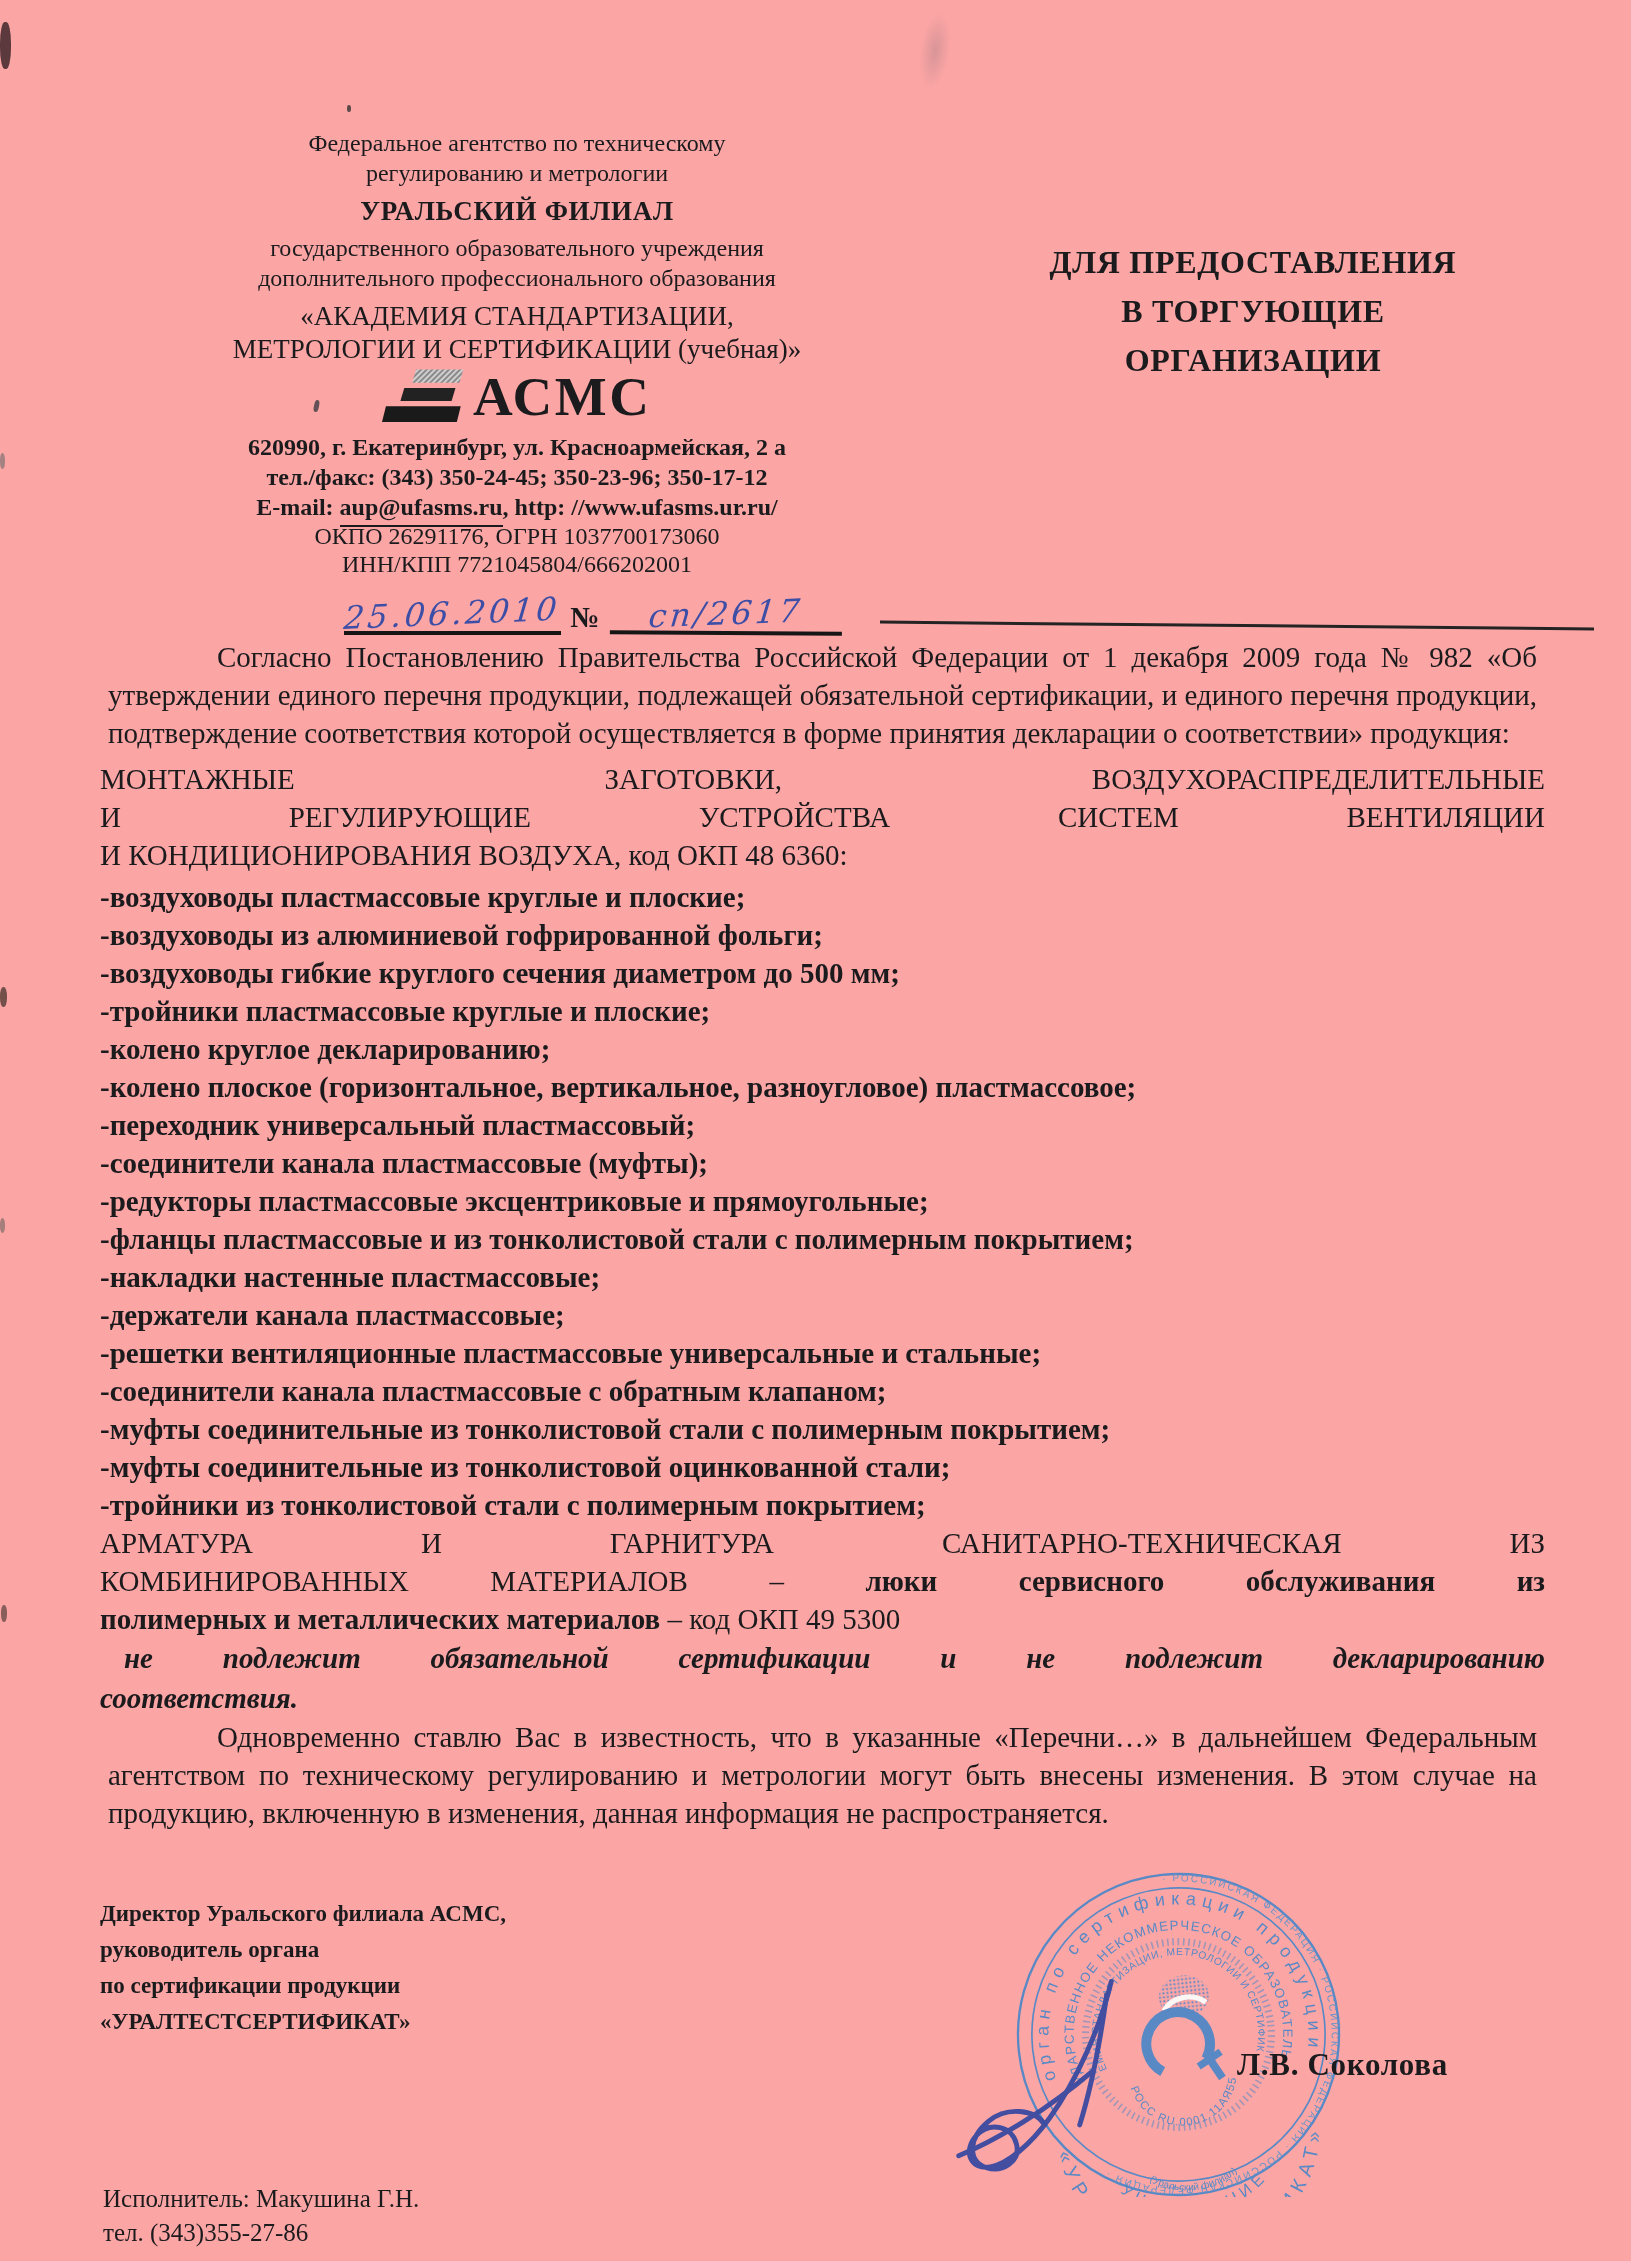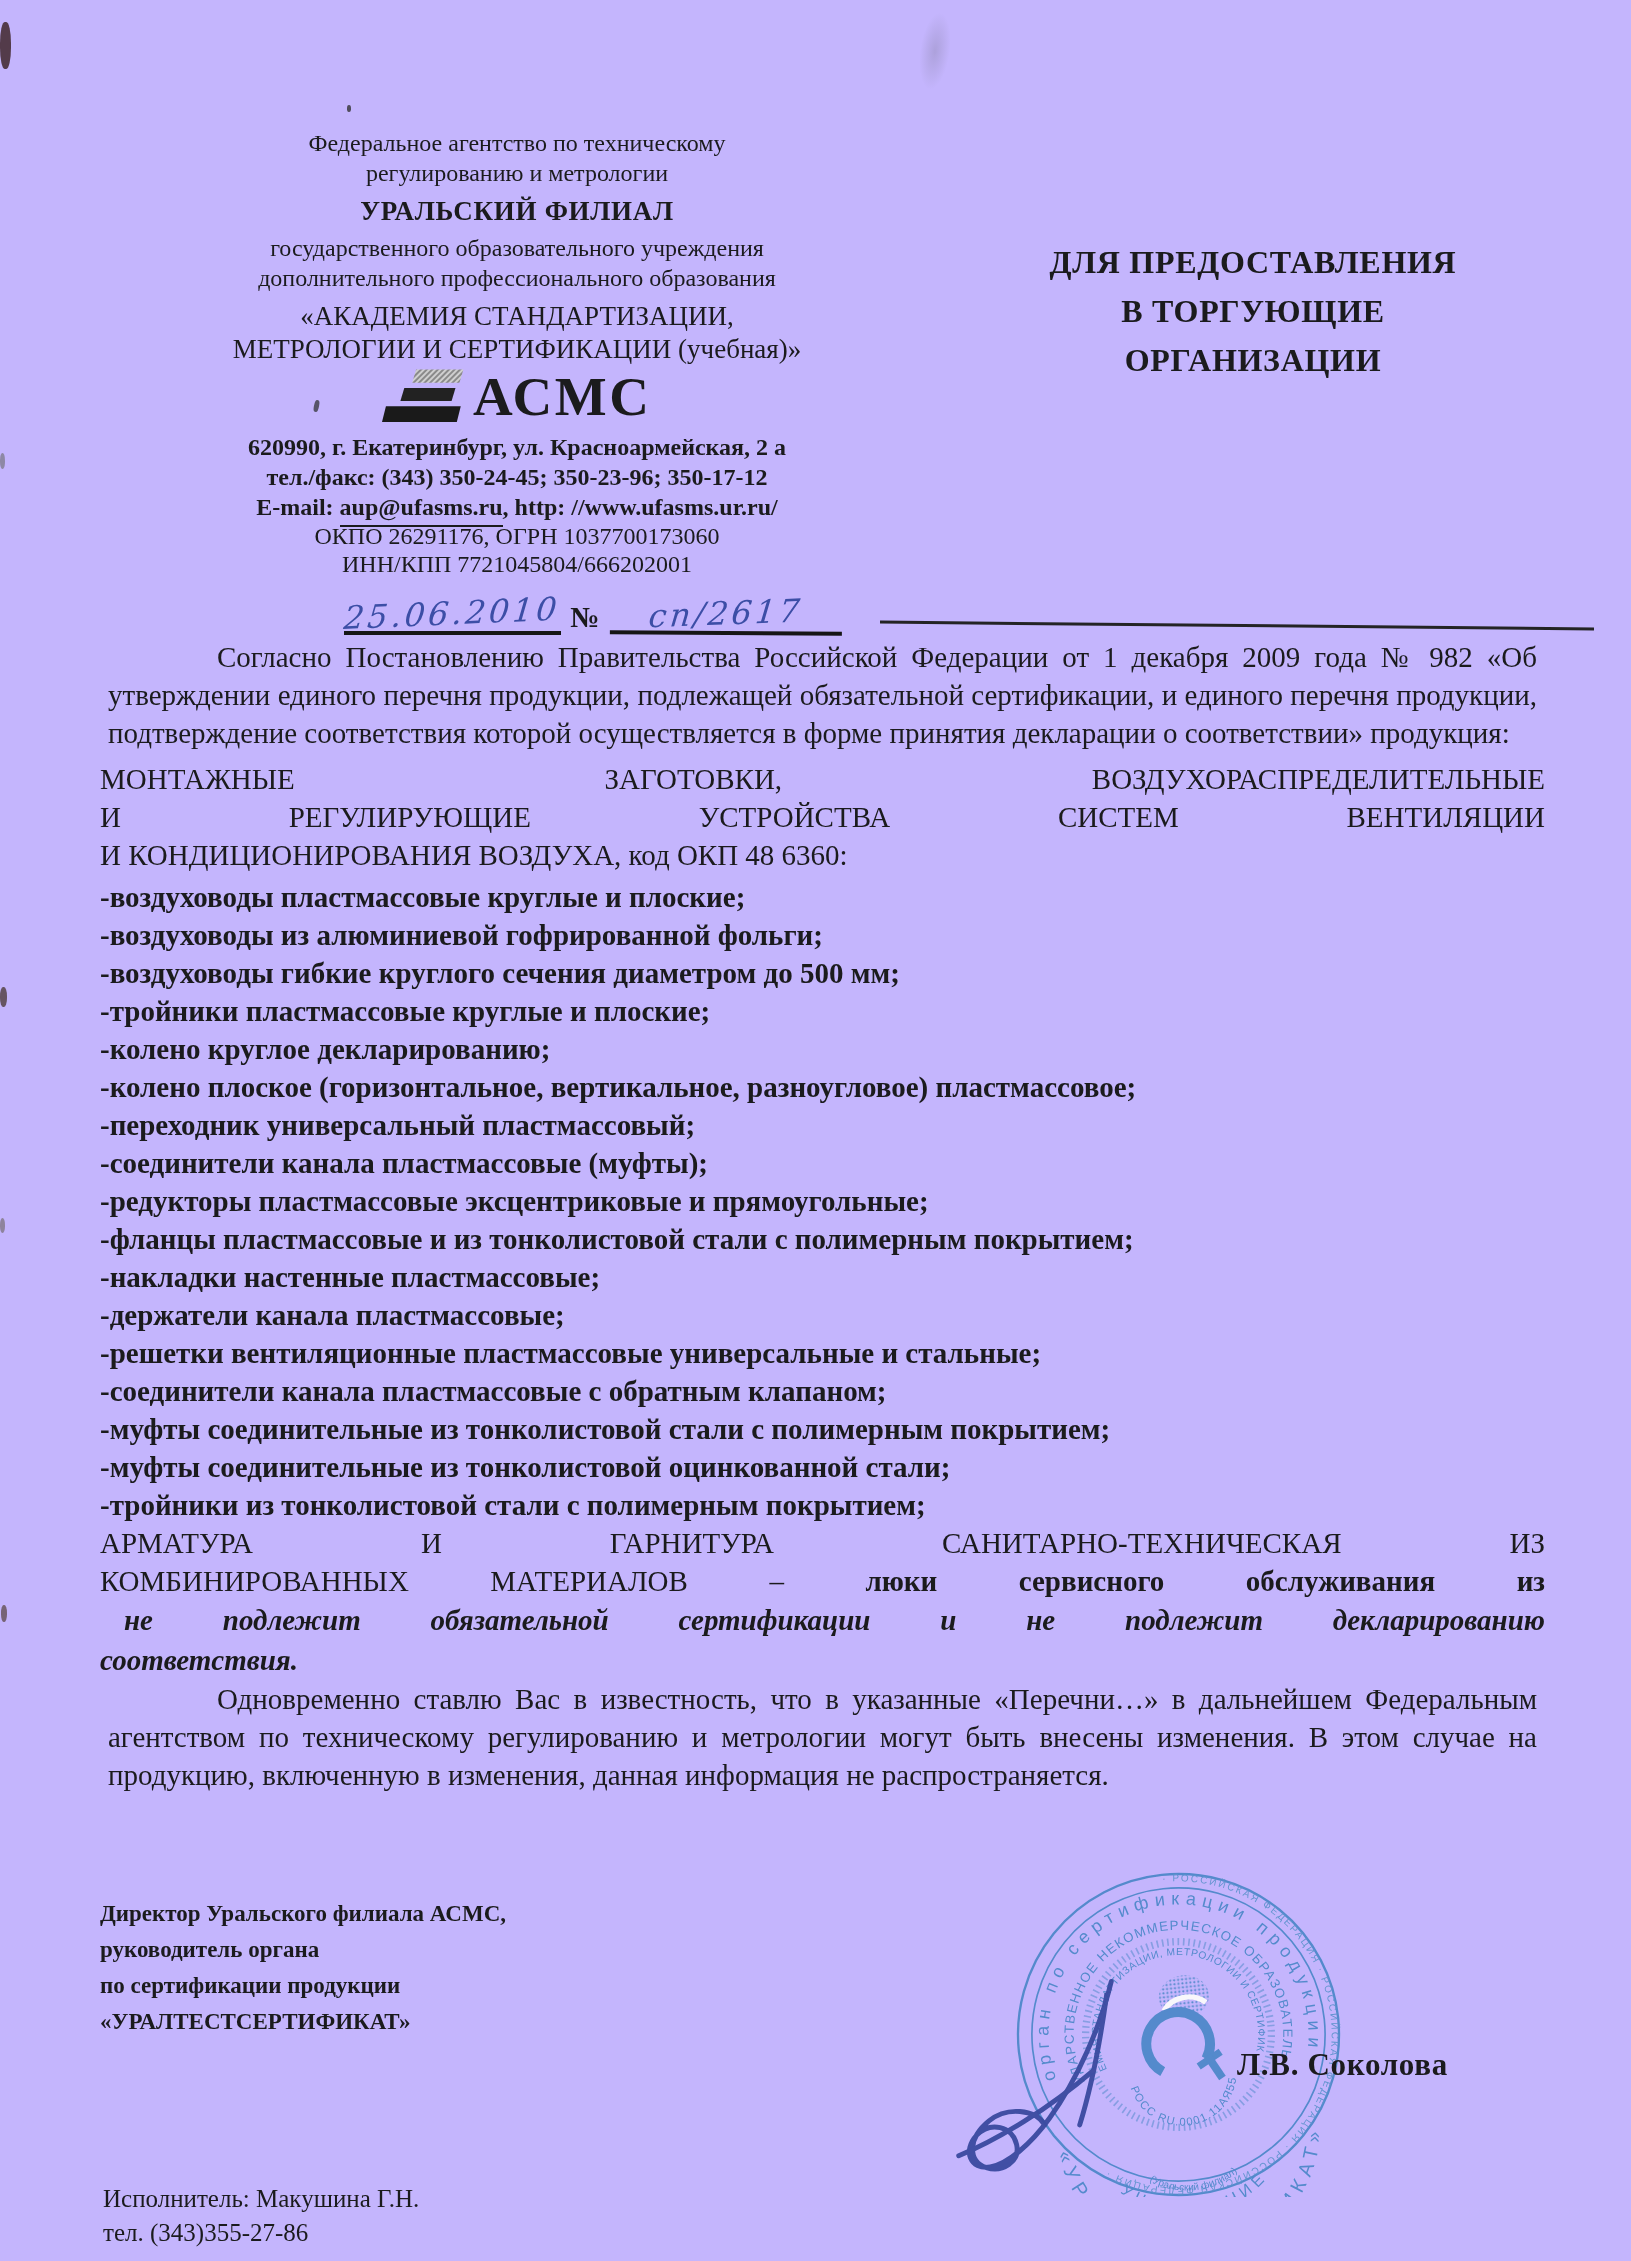--- a/index.html
+++ b/index.html
@@ -1,19 +1,19 @@
 <!DOCTYPE html>
 <html style="font-size:10.5px"><head>
 <meta charset="utf-8">
 <style>
   html,body{margin:0;padding:0;background:#e8e8e8;}
   .sheet{
     position:relative;
     width:1632px;height:2261px;
-    background:#c4b5fd;
+    background:#fca5a5;
     font-family:"Liberation Serif","DejaVu Serif",serif;
     color:#1b1b1d;
     overflow:hidden;
   }
   
   .letterhead{position:absolute;left:158px;top:128px;width:718px;text-align:center;}
   .lh-agency{font-size:24px;line-height:30px;}
   .lh-branch{font-size:27px;line-height:32px;font-weight:bold;margin-top:6.6px;letter-spacing:0.7px;}
   .lh-inst{font-size:24px;line-height:30px;margin-top:6.6px;}
   .lh-academy{font-size:27px;line-height:33px;margin-top:6.6px;}
@@ -163,20 +163,21 @@
         <div class="list-line">-держатели канала пластмассовые;</div>
         <div class="list-line">-решетки вентиляционные пластмассовые универсальные и стальные;</div>
         <div class="list-line">-соединители канала пластмассовые с обратным клапаном;</div>
         <div class="list-line">-муфты соединительные из тонколистовой стали с полимерным покрытием;</div>
         <div class="list-line">-муфты соединительные из тонколистовой оцинкованной стали;</div>
         <div class="list-line">-тройники из тонколистовой стали с полимерным покрытием;</div>
       </div>
 
     <div class="arm-just">АРМАТУРА И ГАРНИТУРА САНИТАРНО-ТЕХНИЧЕСКАЯ ИЗ</div>
     <div class="arm-just"><span>КОМБИНИРОВАННЫХ МАТЕРИАЛОВ – </span><span class="bold">люки сервисного обслуживания из</span></div>
+    <div class="caps-left"><span class="bold">полимерных и металлических материалов</span><span> – код ОКП 49 5300</span></div>
 
     <div class="notsubject ns-just">не подлежит обязательной сертификации и не подлежит декларированию</div>
     <div class="notsubject">соответствия.</div>
 
     <p class="p-just p2">Одновременно ставлю Вас в известность, что в указанные «Перечни…» в дальнейшем Федеральным агентством по техническому регулированию и метрологии могут быть внесены изменения. В этом случае на продукцию, включенную в изменения, данная информация  не распространяется.</p>
   </div>
 
   <div class="sigblock">
     <div>Директор Уральского филиала АСМС,</div>
     <div>руководитель органа</div>

